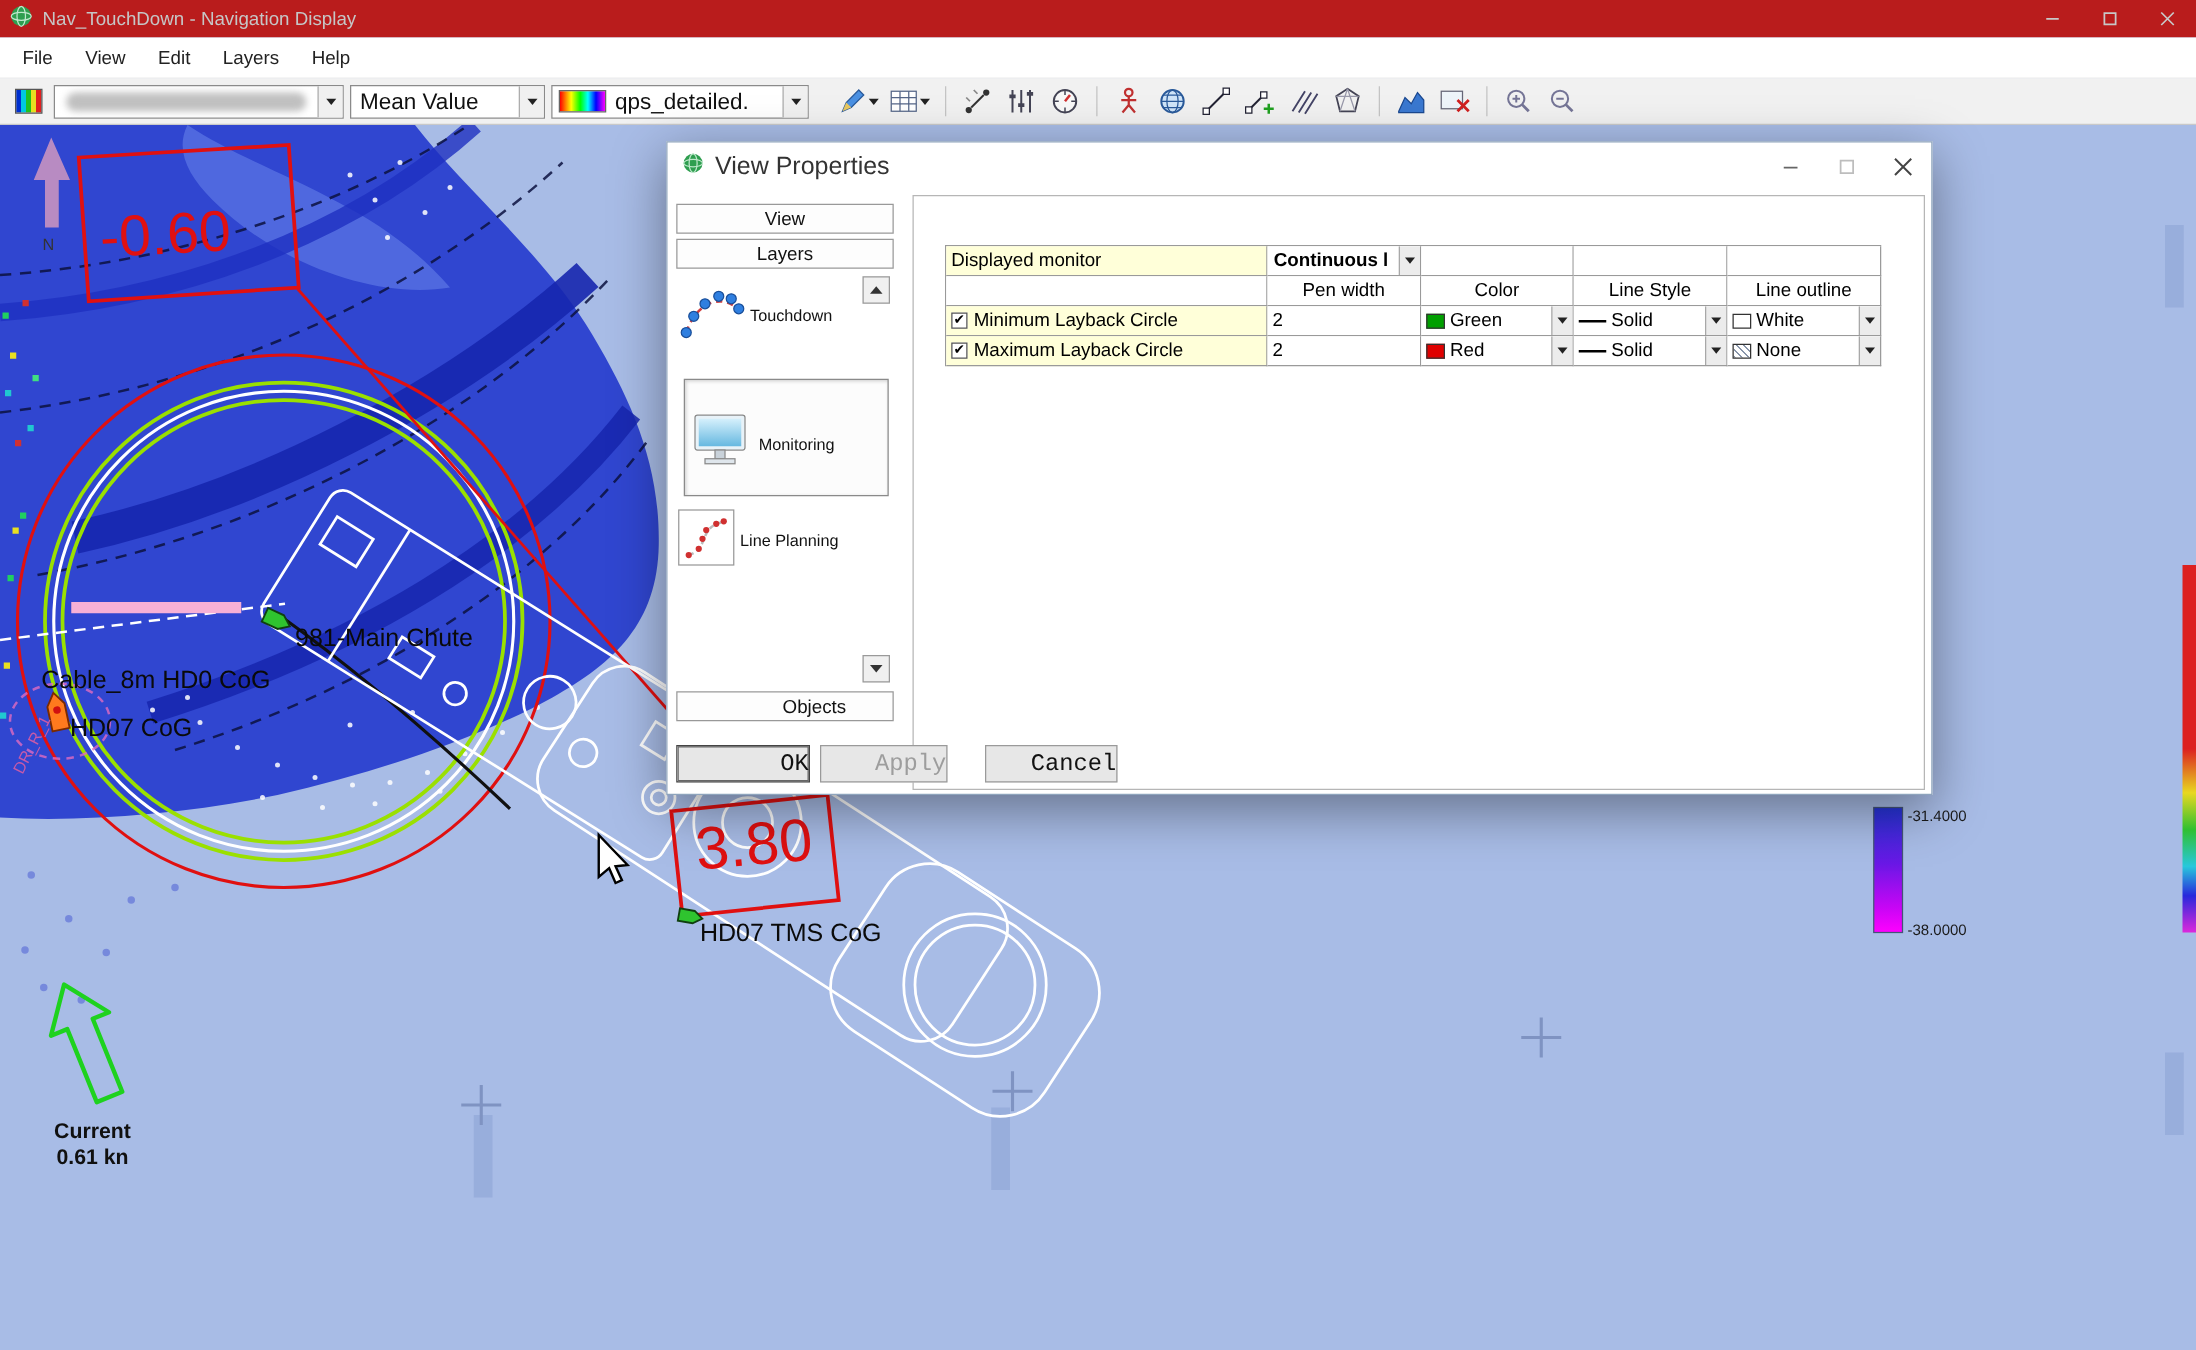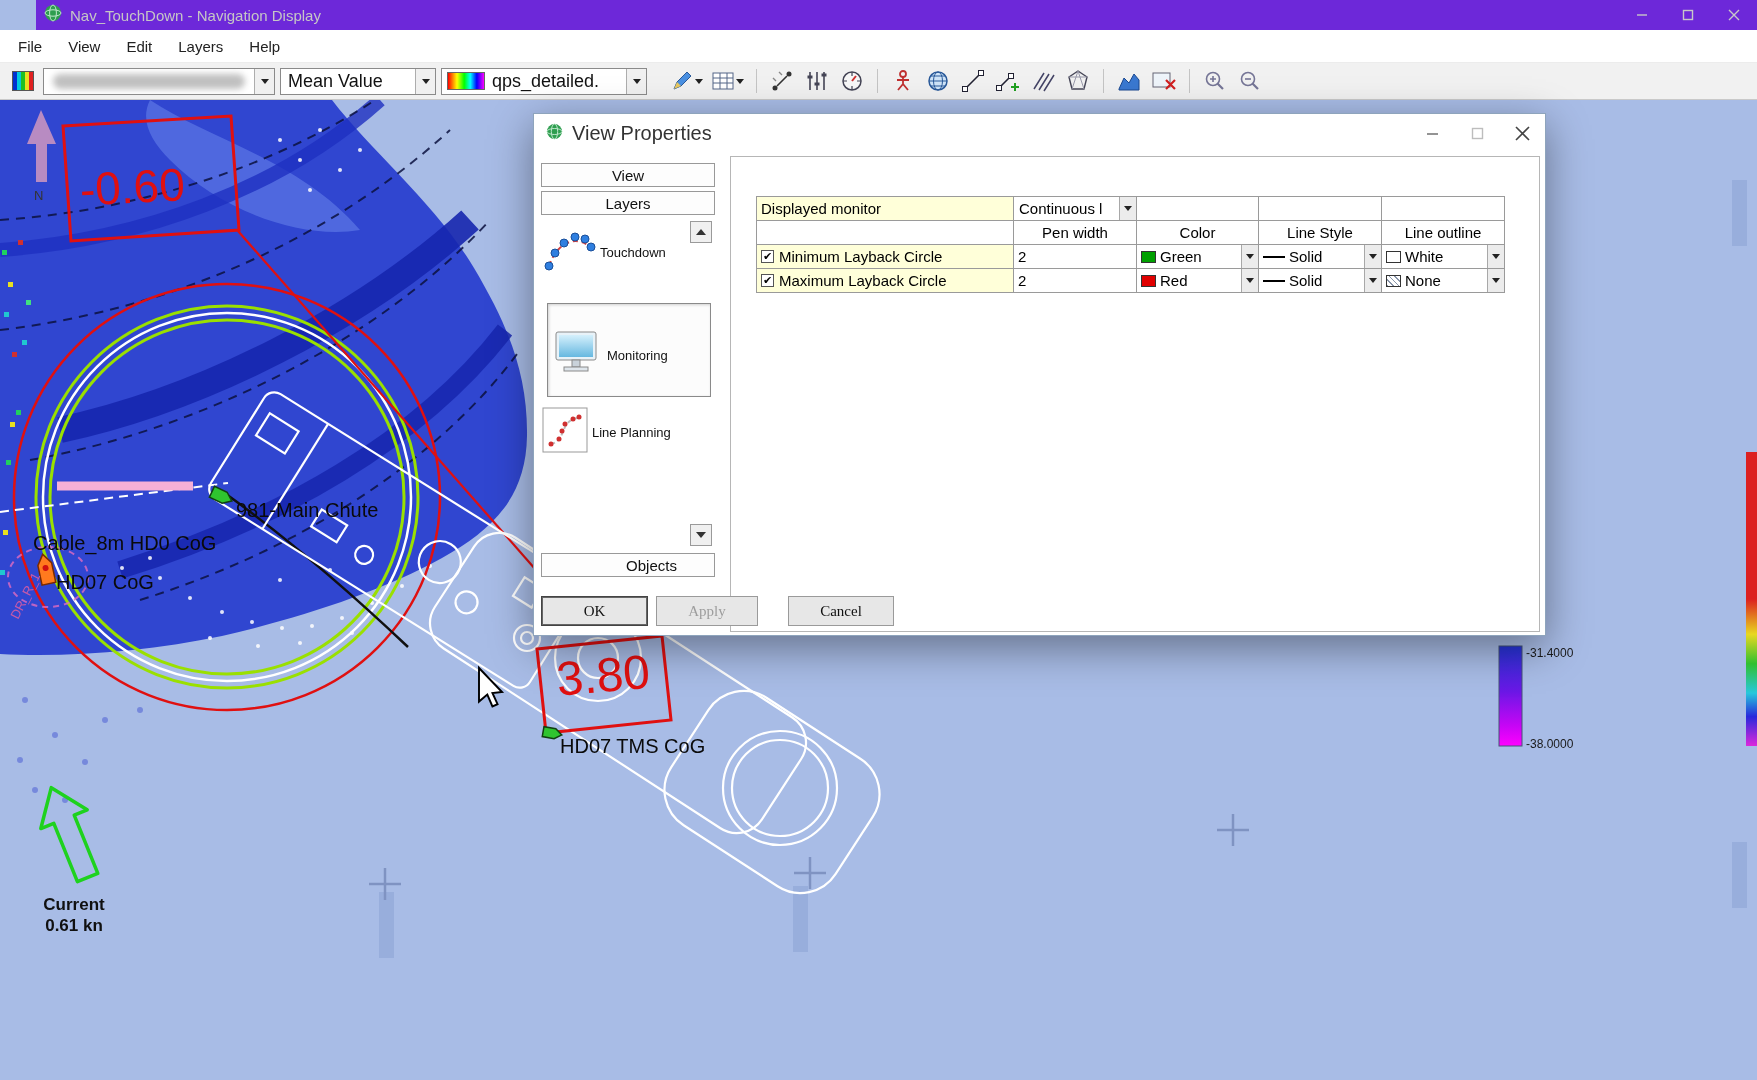--- a/index.html
+++ b/index.html
@@ -1,21 +1,21 @@
 <!DOCTYPE html>
 <html><head>
 <meta charset="utf-8">
 <style>
   *{margin:0;padding:0;box-sizing:border-box;}
   html,body{width:1757px;height:1080px;overflow:hidden;}
   body{font-family:"Liberation Sans",sans-serif;background:#a8bce6;}
   .app{position:relative;width:1757px;height:1080px;overflow:hidden;background:#a8bce6;}
 
   
-  .titlebar{position:absolute;top:0;left:0;right:0;height:30px;background:#6d28d9;display:flex;align-items:center;padding-left:8px;z-index:30;margin-left:36px;}
+  .titlebar{position:absolute;top:0;left:0;right:0;height:30px;background:#b91c1c;display:flex;align-items:center;padding-left:8px;z-index:30;}
   .wtitle{color:#c6c6c6;font-size:15px;margin-left:8px;}
   .wbtns{margin-left:auto;display:flex;height:100%;}
   .wbtn{width:46px;display:flex;align-items:center;justify-content:center;}
 
   
   .menubar{position:absolute;top:30px;left:0;right:0;height:33px;background:#ffffff;display:flex;align-items:center;padding-left:5px;border-bottom:1px solid #ececec;z-index:30;}
   .mitem{font-size:15px;color:#222;padding:0 13px;cursor:default;}
 
   
   .toolbar{position:absolute;top:63px;left:0;right:0;height:37px;background:#f1f1f1;border-bottom:1px solid #c9c9c9;display:flex;align-items:center;padding-left:8px;gap:5px;z-index:30;}
@@ -58,29 +58,29 @@
   .li-monitoring{left:13px;top:189px;width:164px;height:94px;border:1px solid #8a8a8a;background:#fcfcfc;box-shadow:inset 1px 1px 3px rgba(0,0,0,0.18);padding-top:10px;}
   .li-lineplanning{left:7px;top:292px;width:174px;}
   .li-background{left:7px;top:376px;width:174px;height:68px;overflow:visible;}
   .rpanel{position:absolute;left:196px;top:42px;width:810px;height:476px;border:1px solid #b6b6b6;}
 
   .prop-grid{position:absolute;left:222px;top:82px;display:grid;grid-template-columns:257px 123px 122px 123px 123px;grid-auto-rows:24px;border-top:1px solid #9a9a9a;border-left:1px solid #9a9a9a;background:#fff;font-size:15px;z-index:5;}
   .pcell{border-right:1px solid #9a9a9a;border-bottom:1px solid #9a9a9a;display:flex;align-items:center;padding:0 4px;background:#fff;overflow:hidden;white-space:nowrap;}
   .pcell.yellow{background:#ffffd9;}
   .pcell.hdr{justify-content:center;}
   .pcell.nopad{padding:0;}
-  .cval{padding-left:5px;flex:1;overflow:hidden;white-space:nowrap;}
+  .cval{padding-left:5px;flex:1;overflow:hidden;white-space:nowrap;font-weight:bold;}
   .cb{width:13px;height:13px;border:1px solid #555;background:#fff;font-size:11px;line-height:11px;display:flex;align-items:center;justify-content:center;margin-right:5px;flex:none;}
   .swatch{width:15px;height:12px;border:1px solid #333;flex:none;margin-right:4px;background:#fff;}
   .swatch.hatch{background-image:repeating-linear-gradient(45deg,#8895aa 0,#8895aa 1px,#fff 1px,#fff 4px);}
   .lineglyph{width:22px;border-top:2px solid #000;flex:none;margin-right:4px;}
   .celldd{width:17px;height:100%;margin-left:auto;background:#ececec;border-left:1px solid #a8a8a8;display:flex;align-items:center;justify-content:center;flex:none;}
   .celldd .tri{border-left-width:4px;border-right-width:4px;border-top-width:5px;}
 
-  .btn{position:absolute;height:30px;background:#e7e7e7;border:1px solid #9a9a9a;font-size:15px;font-family:Liberation Serif, serif;color:#111;}
+  .btn{position:absolute;height:30px;background:#e7e7e7;border:1px solid #9a9a9a;font-size:19px;font-family:Liberation Mono, monospace;color:#111;text-align:right;}
   .btn.ok{left:7px;top:482px;width:107px;border:1px solid #444;box-shadow:inset 0 0 0 1px #666;}
   .btn.apply{left:122px;top:482px;width:102px;color:#9d9d9d;}
   .btn.cancel{left:254px;top:482px;width:106px;}
 </style>
 </head>
 <body>
 
 <div class="app">
 
   <svg class="map" width="1757" height="980" viewBox="0 0 1757 980" xmlns="http://www.w3.org/2000/svg">

